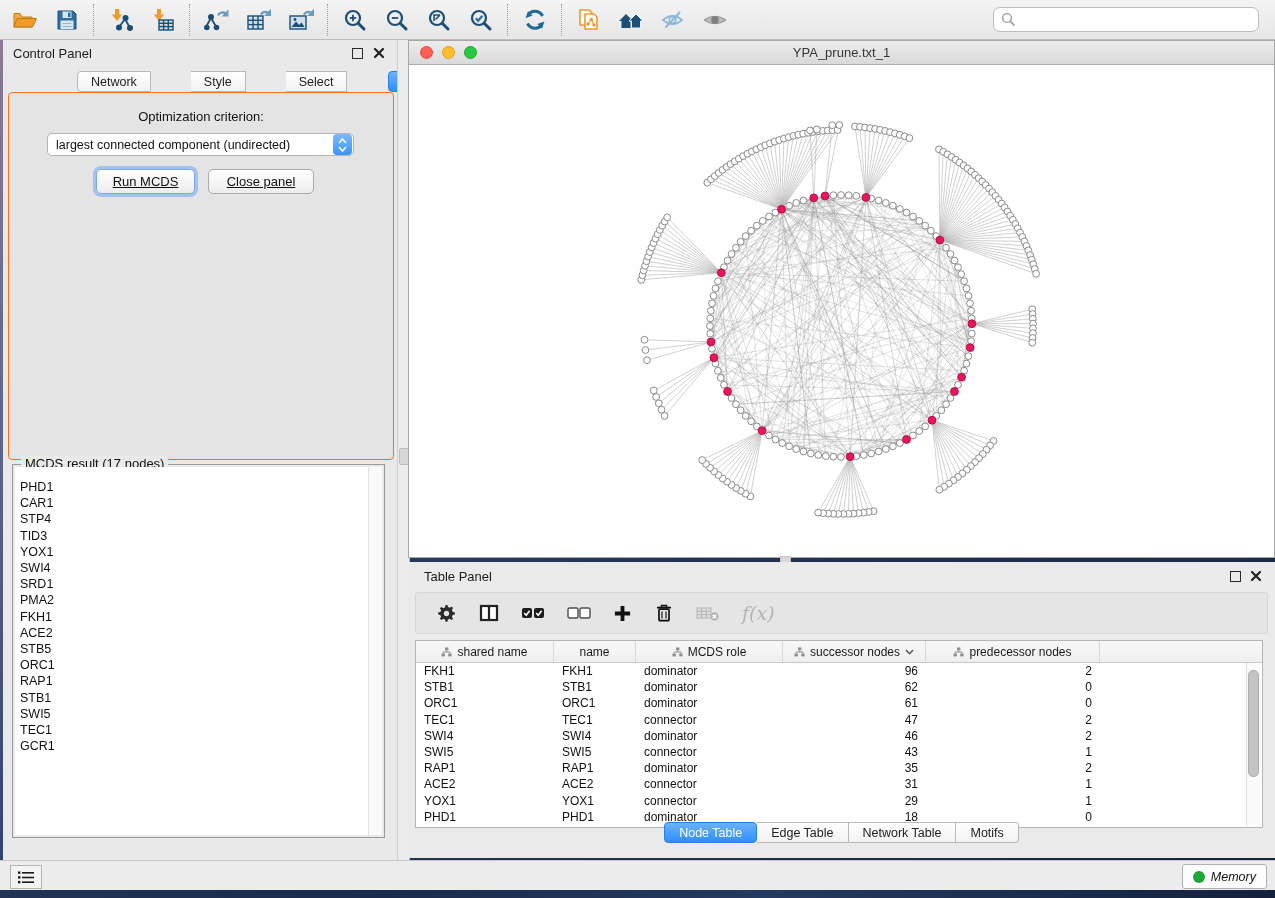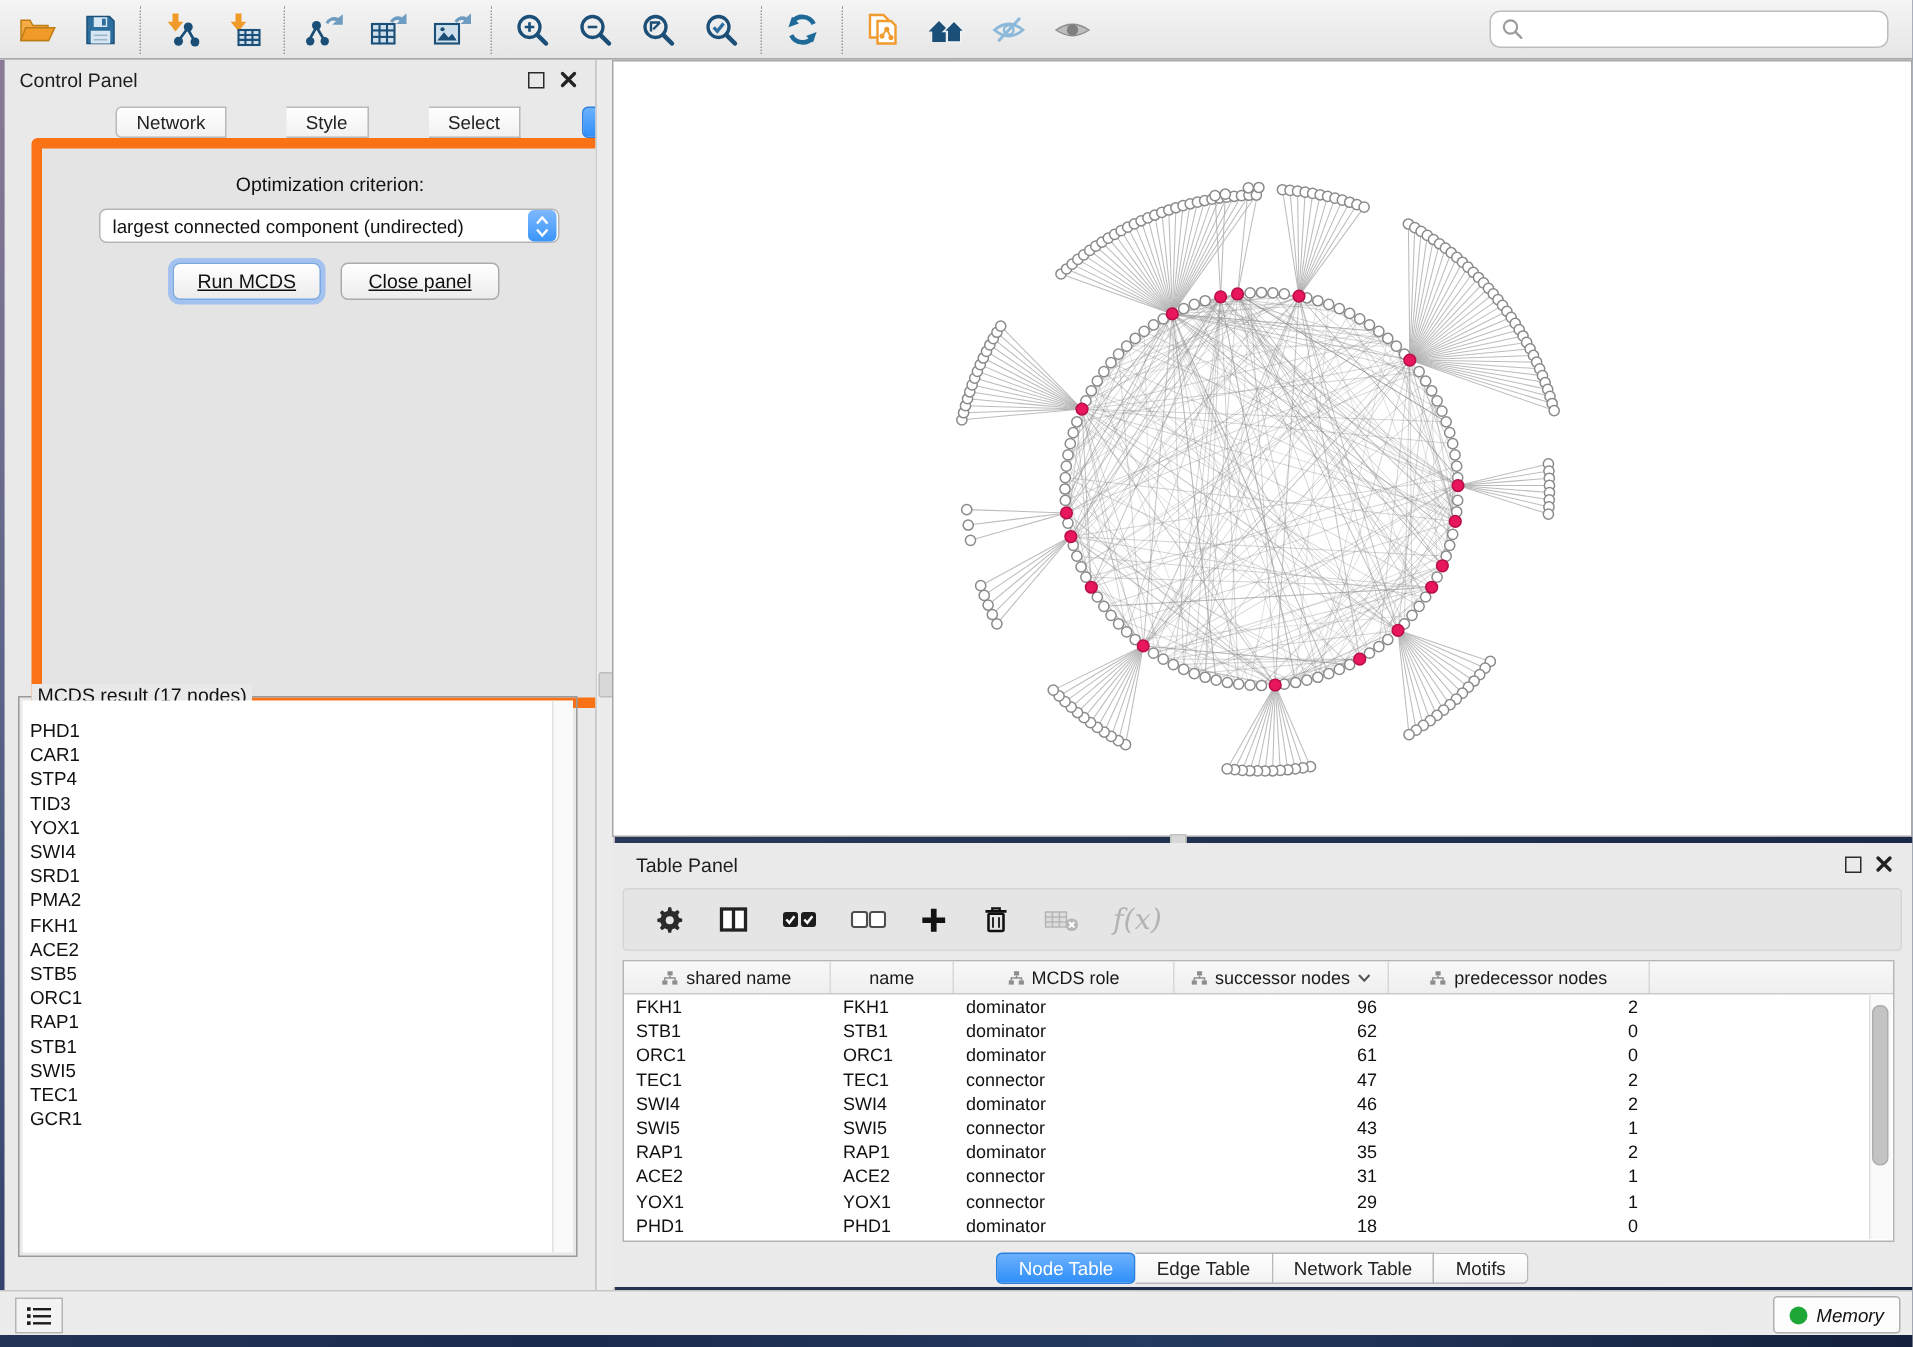--- a/index.html
+++ b/index.html
@@ -27,21 +27,21 @@
   #control-panel{left:3px;top:40px;width:394px;height:820px;background:#e9e9e9;}
   .panel-title{font-size:13px;color:#1c1c1c;}
   .float-btn{width:11px;height:11px;border:1.5px solid #2b2b2b;box-sizing:border-box;}
   .cp-tabs{position:absolute;top:31px;left:74px;display:flex;height:21px;gap:40px;}
   .cp-tab{background:linear-gradient(#ffffff,#f1f1f1);border:1px solid #b9b9b9;border-left:none;
     font-size:12.5px;color:#222;display:flex;align-items:center;padding:0 13px;}
   .cp-tab:first-child{border-left:1px solid #b9b9b9;border-radius:4px 0 0 4px;}
   .cp-tab.active{background:linear-gradient(#6cb1fe,#2f8ff8);color:#fff;border:1px solid #2a7fe0;
     border-radius:4px;margin-left:1px;}
   #cp-card{position:absolute;top:52px;left:5px;width:384px;height:366px;background:#e4e4e4;
-    border:7px solid #f97316;border-radius:4px;margin-left:13px;}
+    border:1px solid #f97316;border-radius:4px;}
   #opt-label{position:absolute;top:16px;width:100%;text-align:center;font-size:13px;color:#111;}
   #opt-select{position:absolute;top:40px;left:38px;width:307px;height:23px;background:#fff;
     border:1px solid #b5b5b5;border-radius:5px;display:flex;align-items:center;box-sizing:border-box;}
   #opt-select .sel-text{flex:1;font-size:12.5px;color:#111;padding-left:8px;white-space:nowrap;}
   #opt-select .stepper{width:19px;height:21px;border-radius:4px;margin-right:1px;
     background:linear-gradient(#7db9ff,#3a95f9);display:flex;flex-direction:column;align-items:center;justify-content:center;gap:2px;}
   .btn{background:linear-gradient(#ffffff,#ececec);border:1px solid #ababab;border-radius:5px;
     font-size:13px;color:#111;display:flex;align-items:center;justify-content:center;font-family:inherit;text-decoration:underline;}
   #run-btn{position:absolute;top:76px;left:87px;width:99px;height:25px;
     border-color:#7aa9e2;box-shadow:0 0 0 3px rgba(110,165,250,.55);}
@@ -72,21 +72,21 @@
   #node-table{position:absolute;top:78px;left:7px;width:848px;height:188px;background:#fff;
     border:1px solid #b5b5b5;box-sizing:border-box;overflow:hidden;}
   #nt-header{display:flex;height:21px;background:linear-gradient(#f8f8f8,#efefef);border-bottom:1px solid #c9c9c9;}
   .hcell{display:flex;align-items:center;justify-content:center;gap:5px;font-size:12px;color:#1a1a1a;
     border-right:1px solid #d8d8d8;box-sizing:border-box;overflow:hidden;}
   .trow{display:flex;height:16.2px;align-items:center;}
   .tcell{font-size:12px;color:#111;box-sizing:border-box;padding:0 8px;white-space:nowrap;overflow:hidden;}
   .tcell.num{text-align:right;}
   #nt-scroll{position:absolute;top:22px;right:1px;bottom:1px;width:14px;background:#fafafa;border-left:1px solid #e0e0e0;}
   #nt-thumb{position:absolute;top:7px;right:2px;width:9px;height:105px;background:#c3c3c3;border:1px solid #aeaeae;border-radius:5px;}
-  #tp-tabs{position:absolute;top:273px;left:0;width:100%;display:flex;justify-content:center;height:21px;}
+  #tp-tabs{position:absolute;top:260px;left:0;width:100%;display:flex;justify-content:center;height:21px;}
   .tp-tab{background:linear-gradient(#ffffff,#f2f2f2);border:1px solid #b9b9b9;border-left:none;
     font-size:12.5px;color:#222;display:flex;align-items:center;padding:0 14px;}
   .tp-tab:first-child{border-left:1px solid #b9b9b9;border-radius:4px 0 0 4px;}
   .tp-tab:last-child{border-radius:0 4px 4px 0;}
   .tp-tab.active{background:linear-gradient(#6cb1fe,#2f8ff8);color:#fff;border:1px solid #2a7fe0;border-radius:4px;}
   
   #status-bar{left:0;top:860px;width:1275px;height:30px;background:#ececec;border-top:1px solid #c6c6c6;box-sizing:border-box;}
   #list-btn{position:absolute;left:10px;top:4px;width:30px;height:22px;background:#f3f3f3;
     border:1px solid #b5b5b5;display:flex;align-items:center;justify-content:center;}
   #memory-btn{position:absolute;right:8px;top:3px;height:23px;background:#fdfdfd;border:1px solid #b0b0b0;
@@ -299,20 +299,26 @@
       </div>
     <div id="result-track"></div>
   </div>
 </div>
 
 <div id="vsplit" class="abs">
     <div class="grip"></div>
   </div>
 
 <div id="network-window" class="abs">
+  <div id="net-titlebar">
+    <div class="tl" style="left:11px;background:#ff605a;border:1px solid #e1483f;"></div>
+    <div class="tl" style="left:33px;background:#ffbd2e;border:1px solid #e0a321;"></div>
+    <div class="tl" style="left:55px;background:#28c941;border:1px solid #1fa32f;"></div>
+    <div id="net-title">YPA_prune.txt_1</div>
+  </div>
   <svg id="network-canvas" width="865" height="493" viewBox="0 0 865 493">
       <g>
         <line x1="372.52724453411935" y1="145.2781453313238" x2="331.6481779514139" y2="177.79482313106337" stroke="#8d8d8d" stroke-width="0.6" opacity="0.42"></line>
         <line x1="372.52724453411935" y1="145.2781453313238" x2="306.50337388667094" y2="299.5712234851528" stroke="#8d8d8d" stroke-width="0.6" opacity="0.42"></line>
         <line x1="372.52724453411935" y1="145.2781453313238" x2="516.2051768689366" y2="161.64817795141386" stroke="#8d8d8d" stroke-width="0.6" opacity="0.42"></line>
         <line x1="372.52724453411935" y1="145.2781453313238" x2="366.49999999999994" y2="148.55067210423857" stroke="#8d8d8d" stroke-width="0.6" opacity="0.42"></line>
         <line x1="372.52724453411935" y1="145.2781453313238" x2="476.8046387756626" y2="385.09973332295397" stroke="#8d8d8d" stroke-width="0.6" opacity="0.42"></line>
         <line x1="372.52724453411935" y1="145.2781453313238" x2="304.5311219540431" y2="231.78932093274034" stroke="#8d8d8d" stroke-width="0.6" opacity="0.42"></line>
         <line x1="372.52724453411935" y1="145.2781453313238" x2="401.7893209327404" y2="389.4688780459569" stroke="#8d8d8d" stroke-width="0.6" opacity="0.42"></line>
         <line x1="372.52724453411935" y1="145.2781453313238" x2="342.10234543919586" y2="166.71405295393066" stroke="#8d8d8d" stroke-width="0.6" opacity="0.42"></line>

